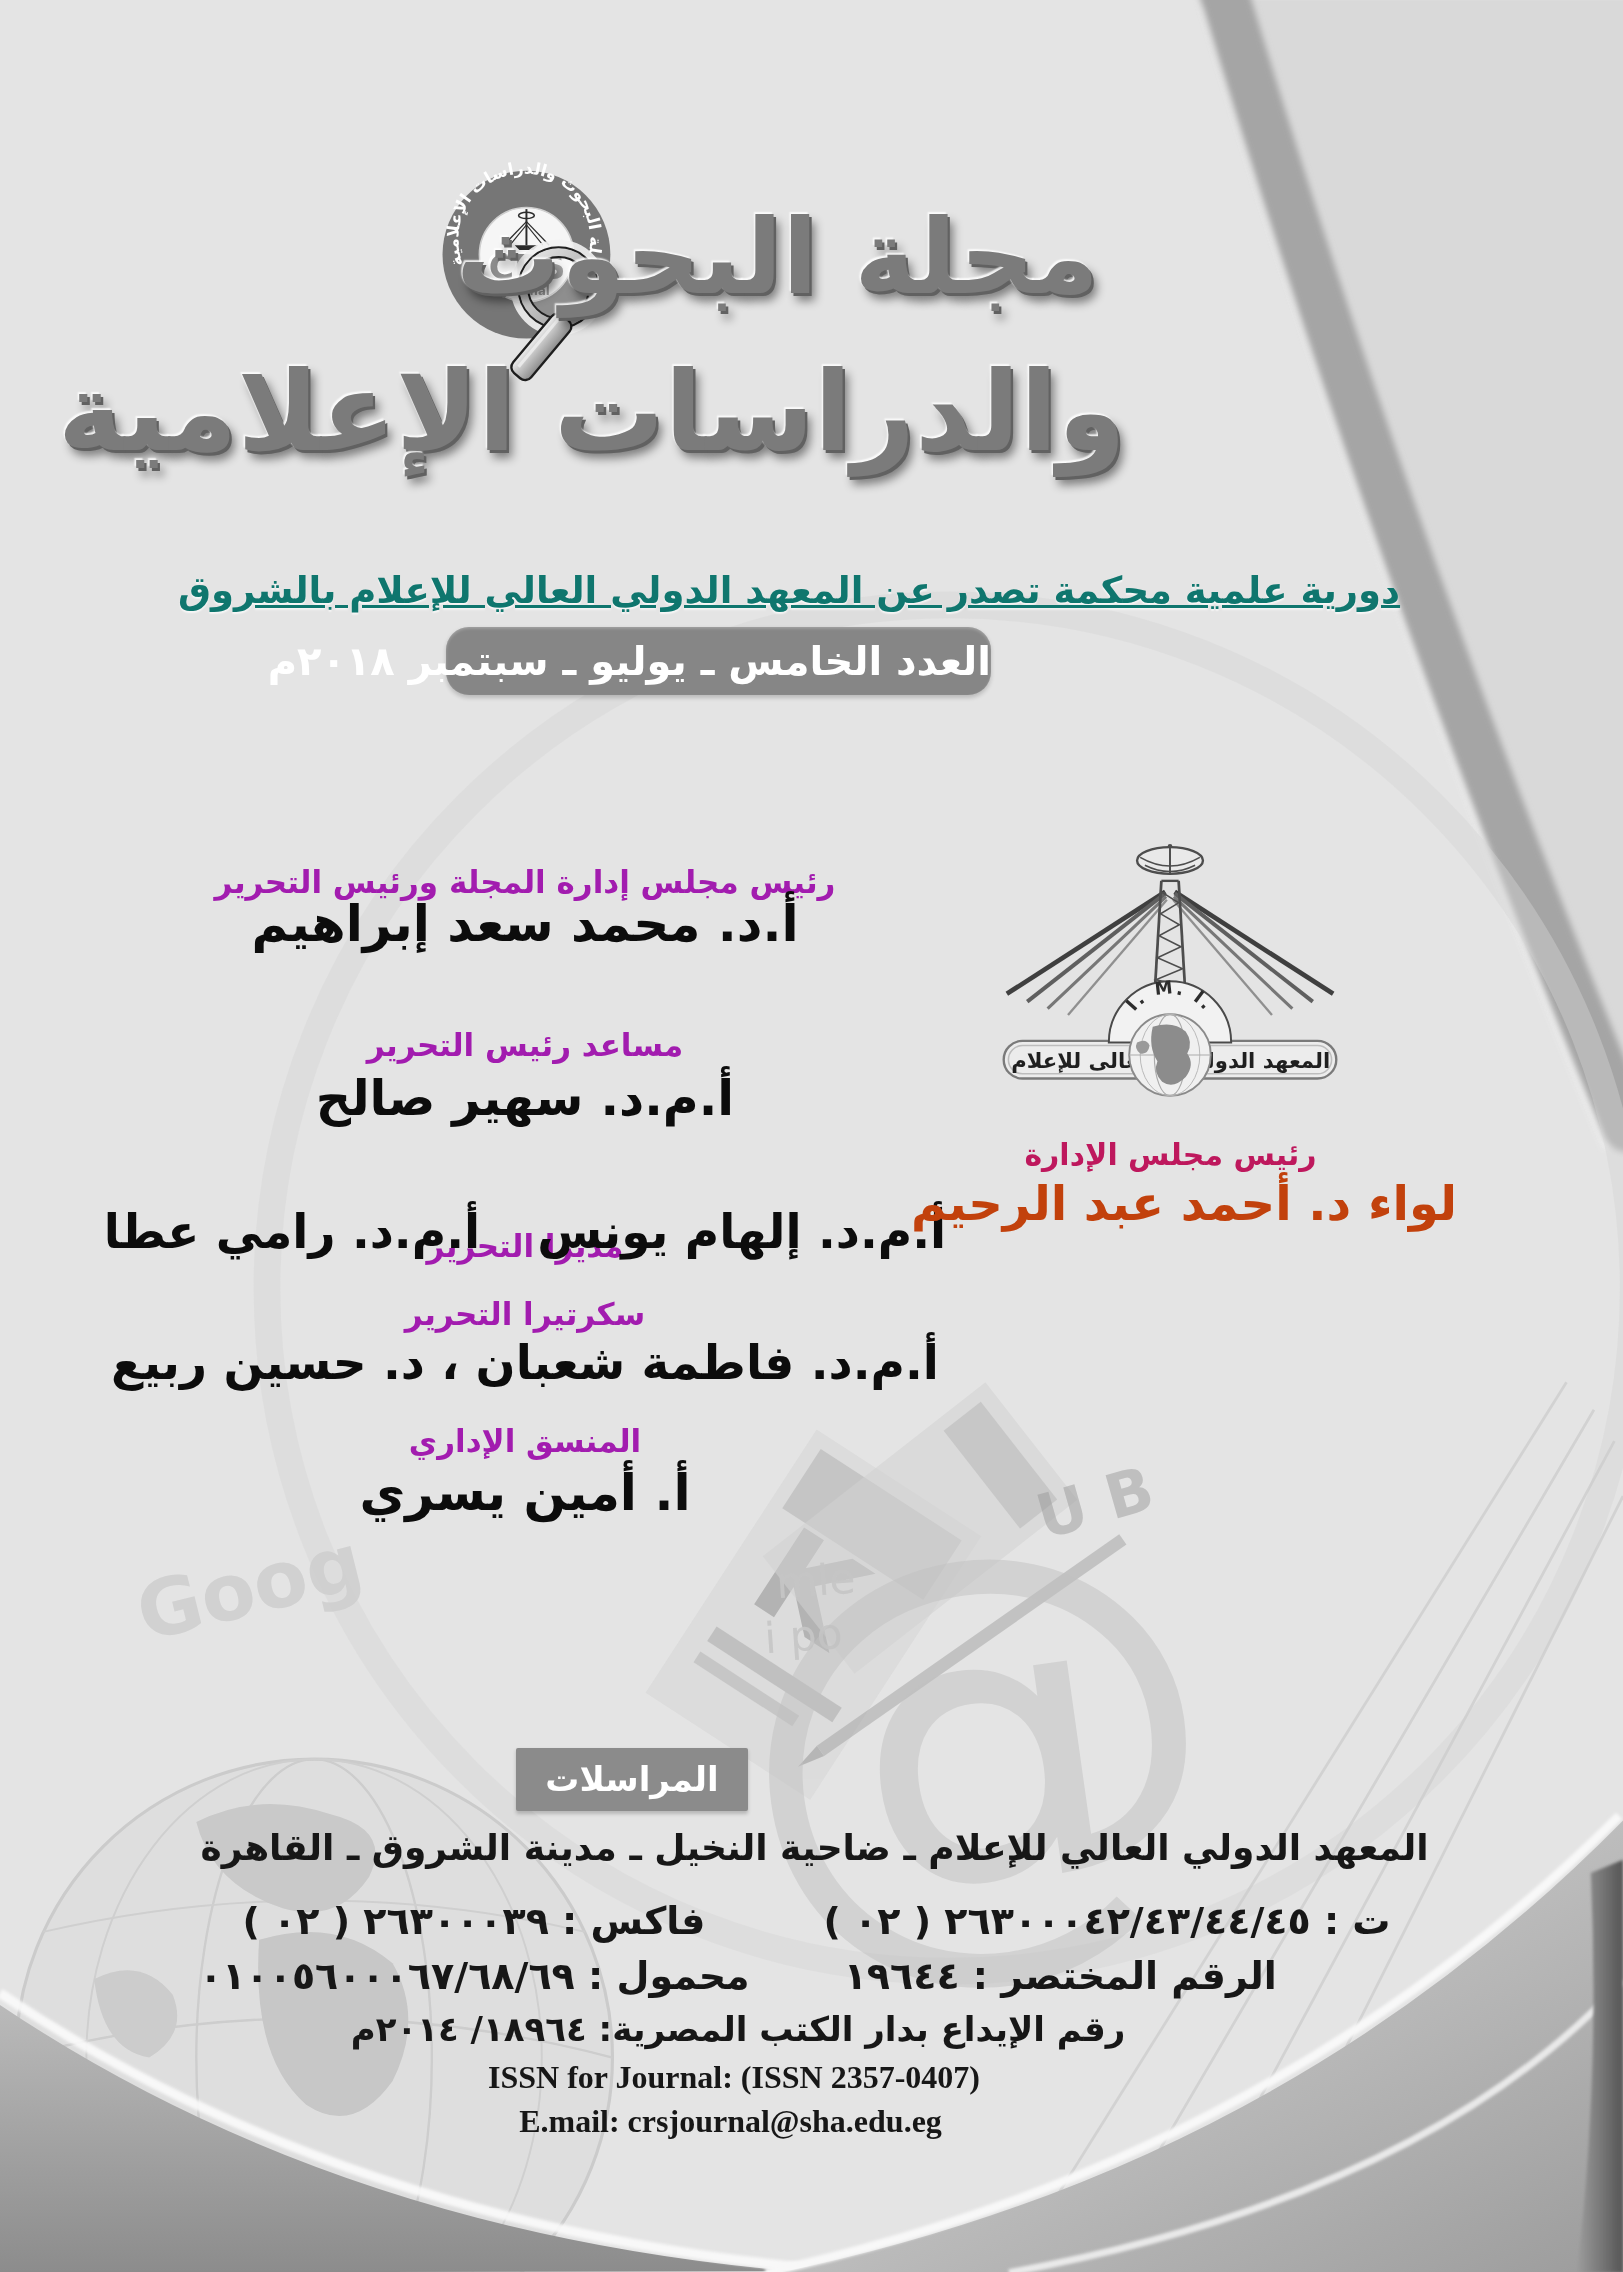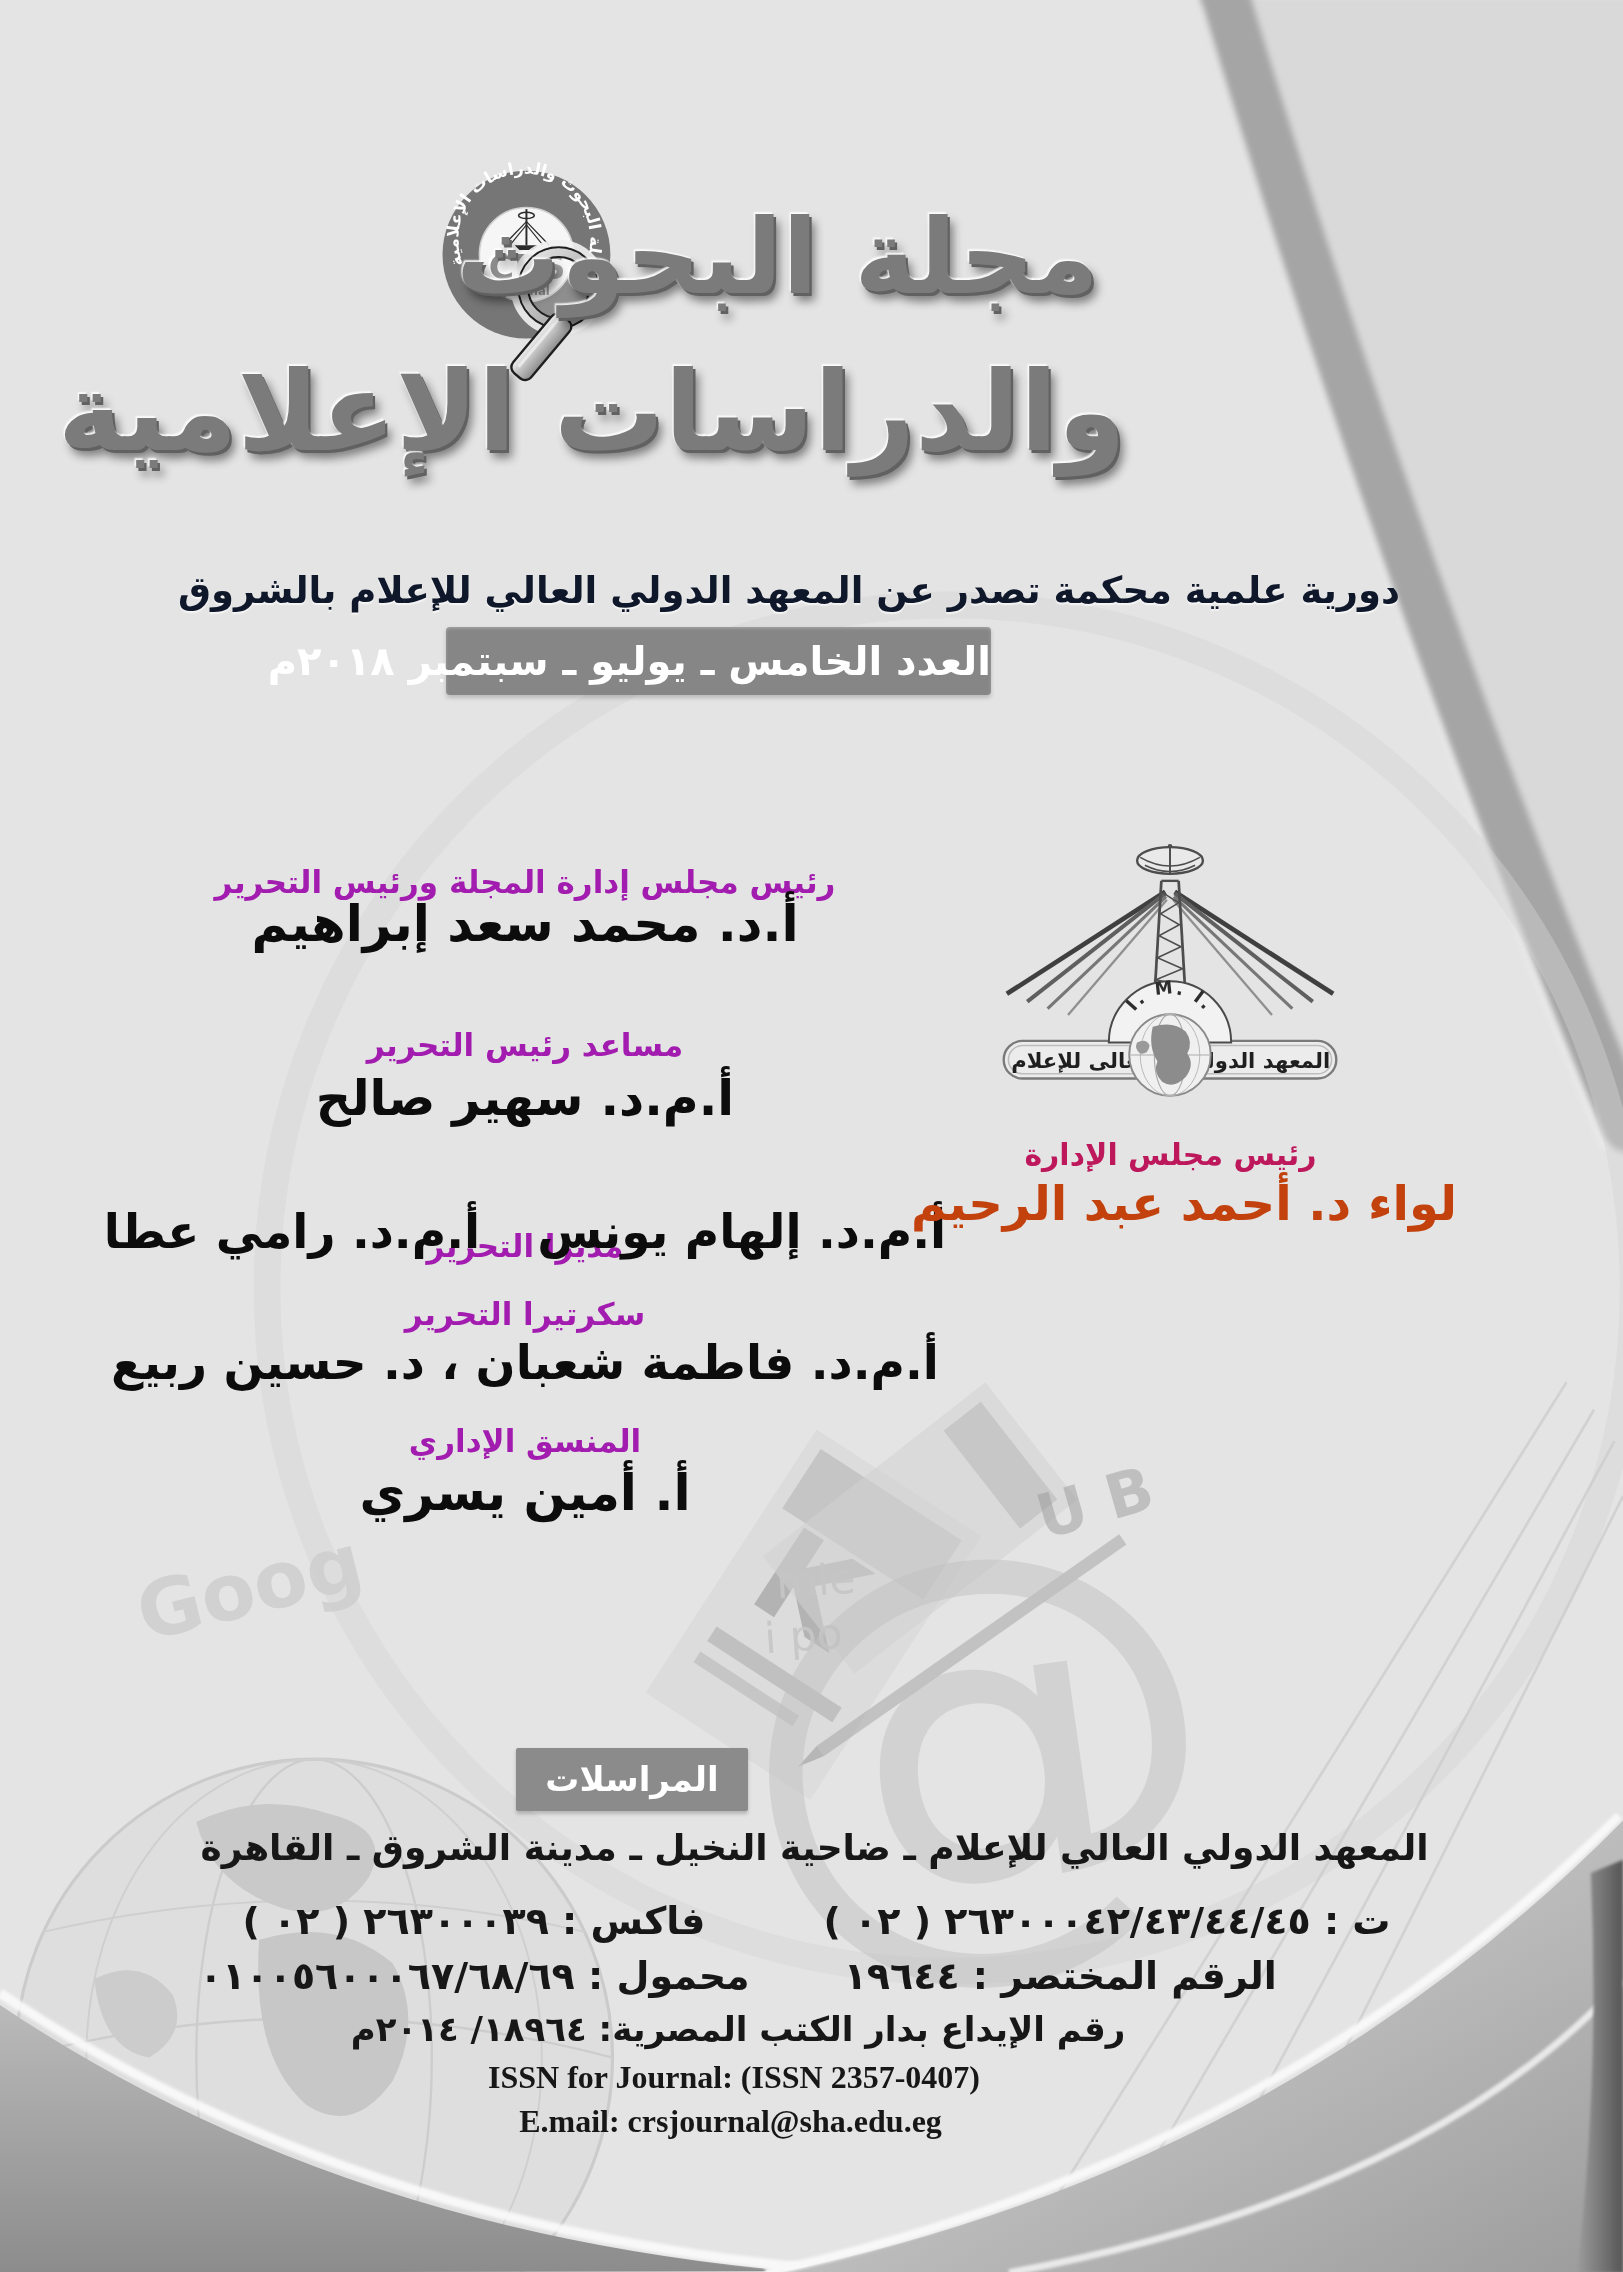--- a/index.html
+++ b/index.html
@@ -16,26 +16,26 @@
 
   
   .big-title{
     direction:rtl;white-space:nowrap;font-weight:bold;color:#7b7b7b;
     text-shadow:-1.6px -2.4px 1.6px rgba(255,255,255,.85), 2.4px 3.1px 0 #616161, 5.5px 7.9px 9.4px rgba(0,0,0,.45);
     z-index:2;line-height:1.05;
   }
   #title1{right:524px;top:203px;font-size:104px;}
   #title2{right:497px;top:355px;font-size:110px;}
   #subtitle{
-    left:0;top:569px;width:1578px;font-size:37px;font-weight:bold;color:#0f172a;
-    text-shadow:0 1.6px 1.6px rgba(255,255,255,.7);z-index:2;
+    left:0;top:569px;width:1578px;font-size:37px;font-weight:bold;color:#0f766e;
+    text-shadow:0 1.6px 1.6px rgba(255,255,255,.7);z-index:2;text-decoration:underline;
   }
   #issue-banner{
     left:446px;top:627px;width:545px;height:68px;background:#868686;
-    border-radius:4px;z-index:3;box-shadow:inset 0 1.6px 3.1px rgba(255,255,255,.25), 0 2.4px 4.7px rgba(0,0,0,.18);
+    border-radius:23px;z-index:3;box-shadow:inset 0 1.6px 3.1px rgba(255,255,255,.25), 0 2.4px 4.7px rgba(0,0,0,.18);
     color:#ffffff;font-size:40px;font-weight:bold;line-height:68px;text-align:center;
   }
 
   
   .edit-col{left:93px;width:864px;text-align:center;z-index:2;}
   .role{font-size:31px;font-weight:bold;color:#a21caf;}
   .person{font-size:49px;font-weight:bold;color:#0c0c0c;}
   .gap-span{display:inline-block;width:57px;}
 
   

